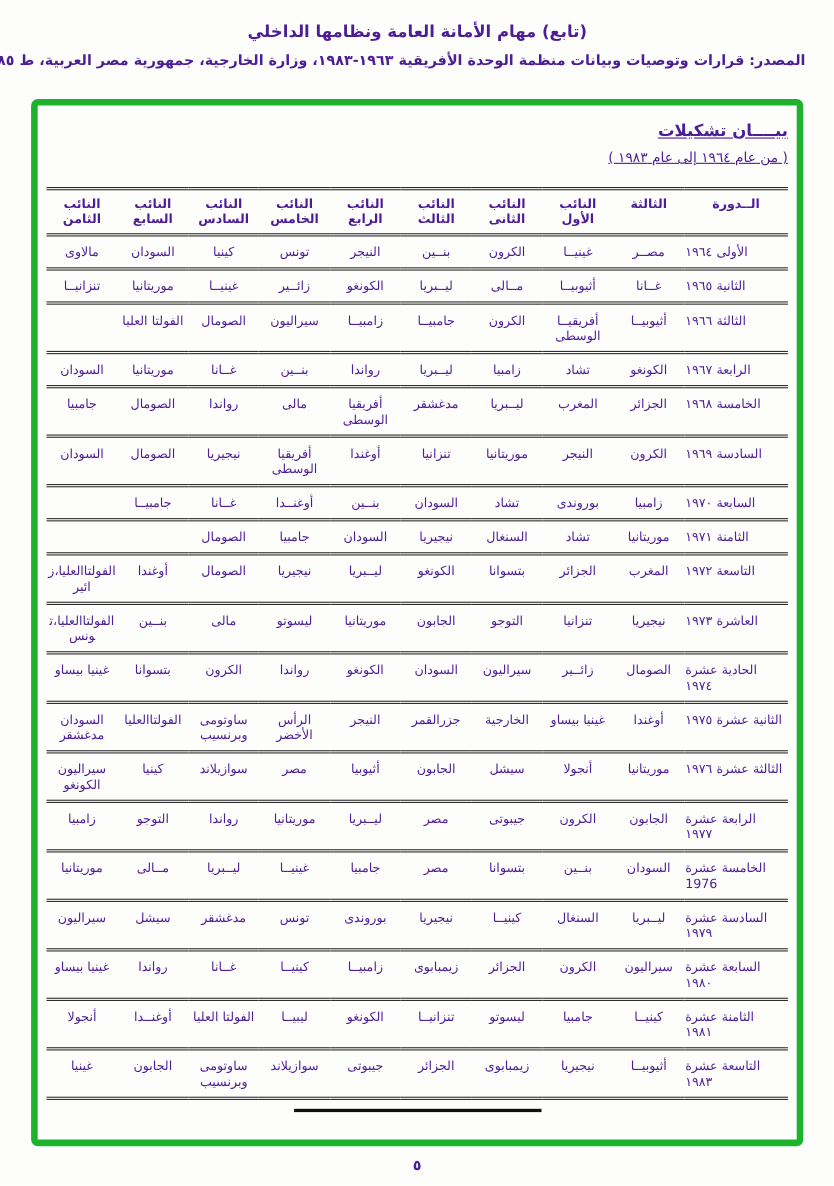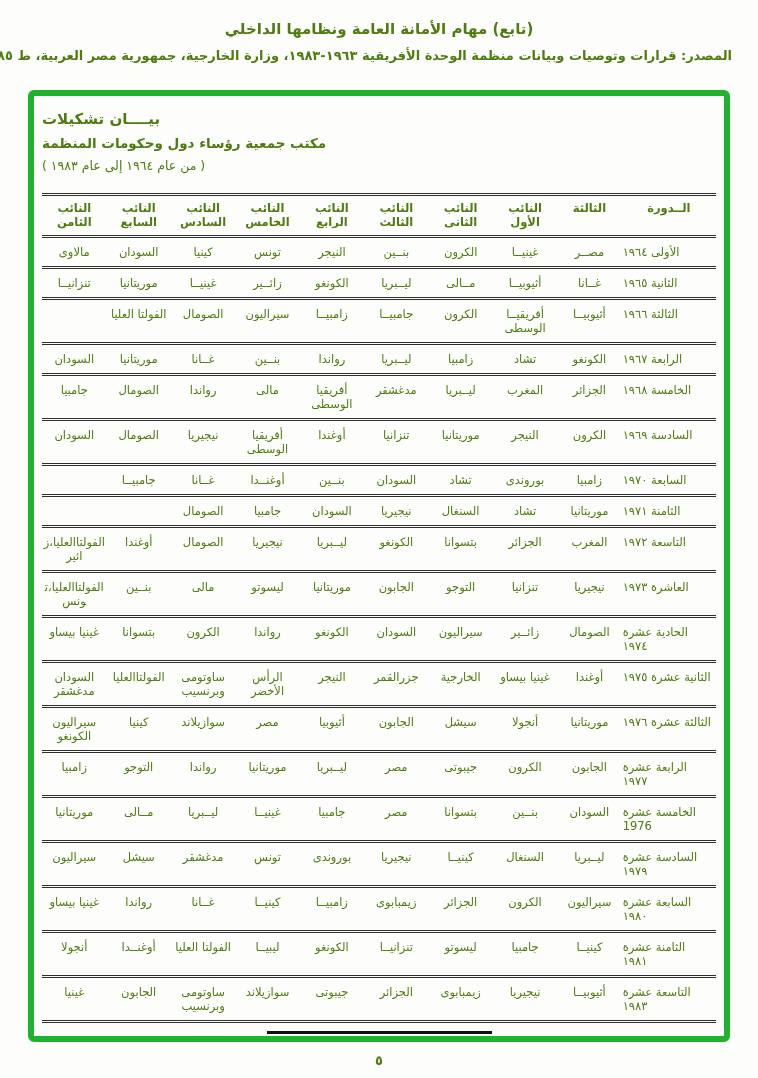--- a/index.html
+++ b/index.html
@@ -1,21 +1,21 @@
 <!DOCTYPE html>
 <html lang="ar" dir="rtl"><head>
 <meta charset="utf-8">
 <style>
   html,body{margin:0;padding:0;background:#ffffff;}
   .page{
     position:relative;
     width:758px;height:1078px;
     background:#fdfdfb;
     font-family:"DejaVu Sans", sans-serif;
-    color:#4d7c0f;
+    color:#4c1d95;
     direction:rtl;
     overflow:hidden;
   }
   .doc-title{
     padding-top:20px;
     text-align:center;
     font-weight:bold;
     font-size:15px;
   }
   .doc-source{
@@ -29,21 +29,21 @@
   .green-box{
     position:absolute;
     top:90px;left:28px;right:28px;
     height:952px;
     border:6px solid #1db32c;
     border-radius:6px;
     background:#fdfdfb;
     padding:10px 8px 0 8px;
     box-sizing:border-box;
   }
-  .box-title{text-align:left;}
+  .box-title{text-align:right;text-decoration:underline;}
   .t1{font-weight:bold;font-size:15px;margin-top:4px;letter-spacing:1px;}
   .t2{font-size:13.5px;margin-top:7px;font-weight:bold;}
   .t3{font-size:12.5px;margin-top:7px;margin-bottom:20px;}
   table.sessions{
     width:100%;
     border-collapse:collapse;
     table-layout:fixed;
     font-size:11.5px;
     direction:rtl;
     border-top:3px double #2e2e2e;
@@ -89,21 +89,20 @@
 <div class="page">
 
   <div class="doc-title">(تابع) مهام الأمانة العامة ونظامها الداخلي</div>
 
   <div class="doc-source">المصدر:  قرارات وتوصيات وبيانات منظمة الوحدة الأفريقية ١٩٦٣-١٩٨٣، وزارة الخارجية، جمهورية مصر العربية، ط ١٩٨٥، ص ٧٥٩-٧٦٣</div>
 
   <div class="green-box" style="border-color: rgb(29, 179, 44);">
 
     <div class="box-title t1">بيــــان تشكيلات</div>
 
-    <div class="box-title t2">مكتب جمعية رؤساء دول وحكومات المنظمة</div>
 
     <div class="box-title t3">( من عام ١٩٦٤ إلى عام ١٩٨٣ )</div>
 
     <table class="sessions">
       <colgroup>
         <col class="session-col">
       </colgroup>
       <thead>
         <tr>
             <th>الــدورة</th>

